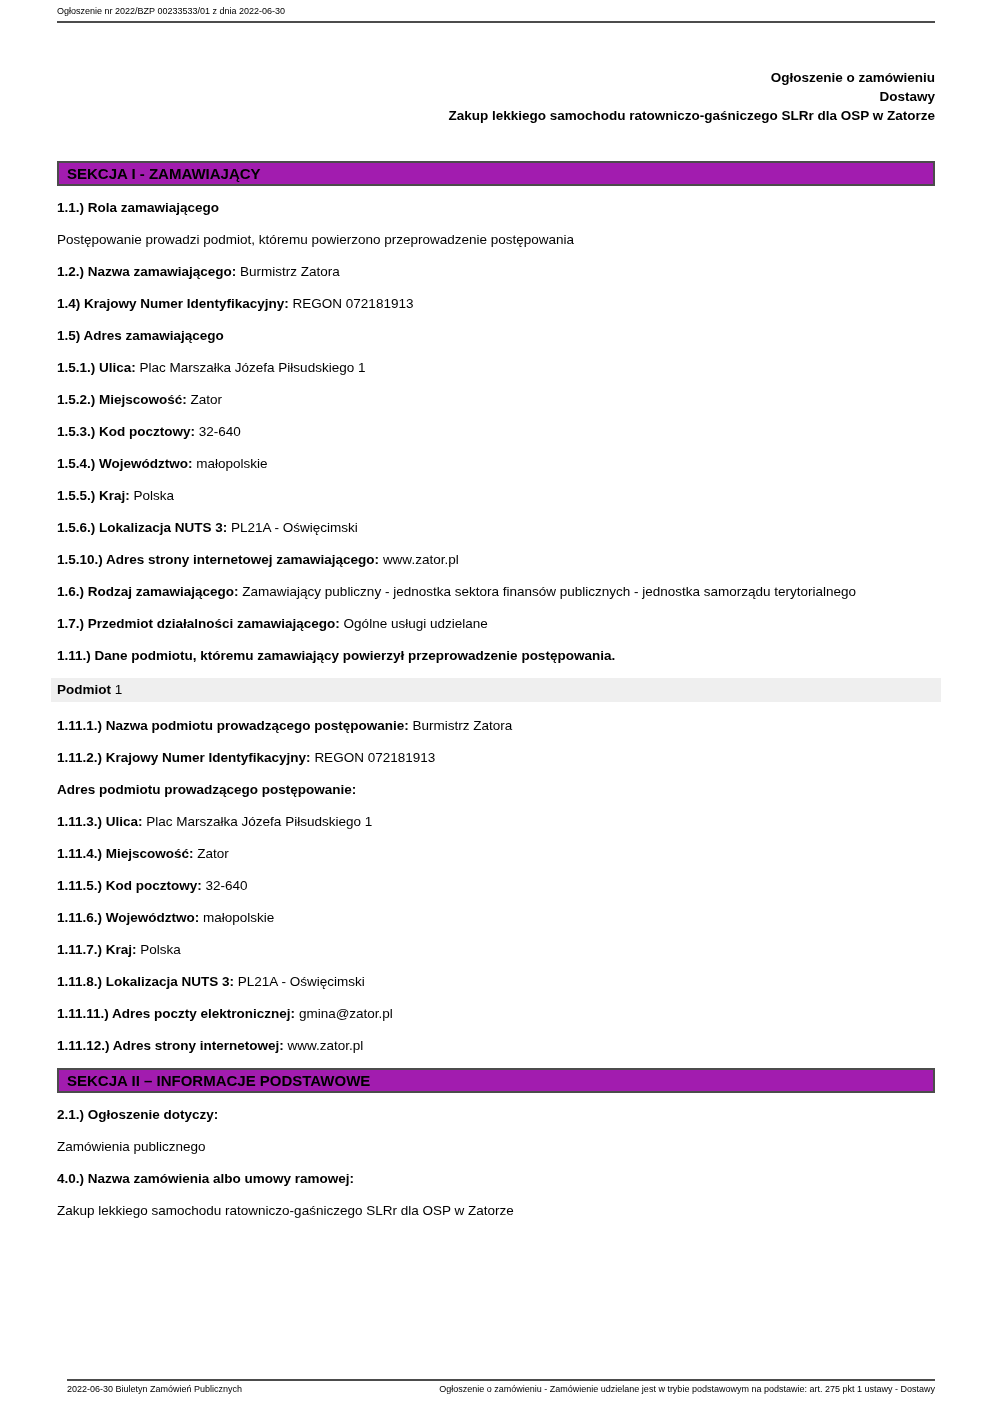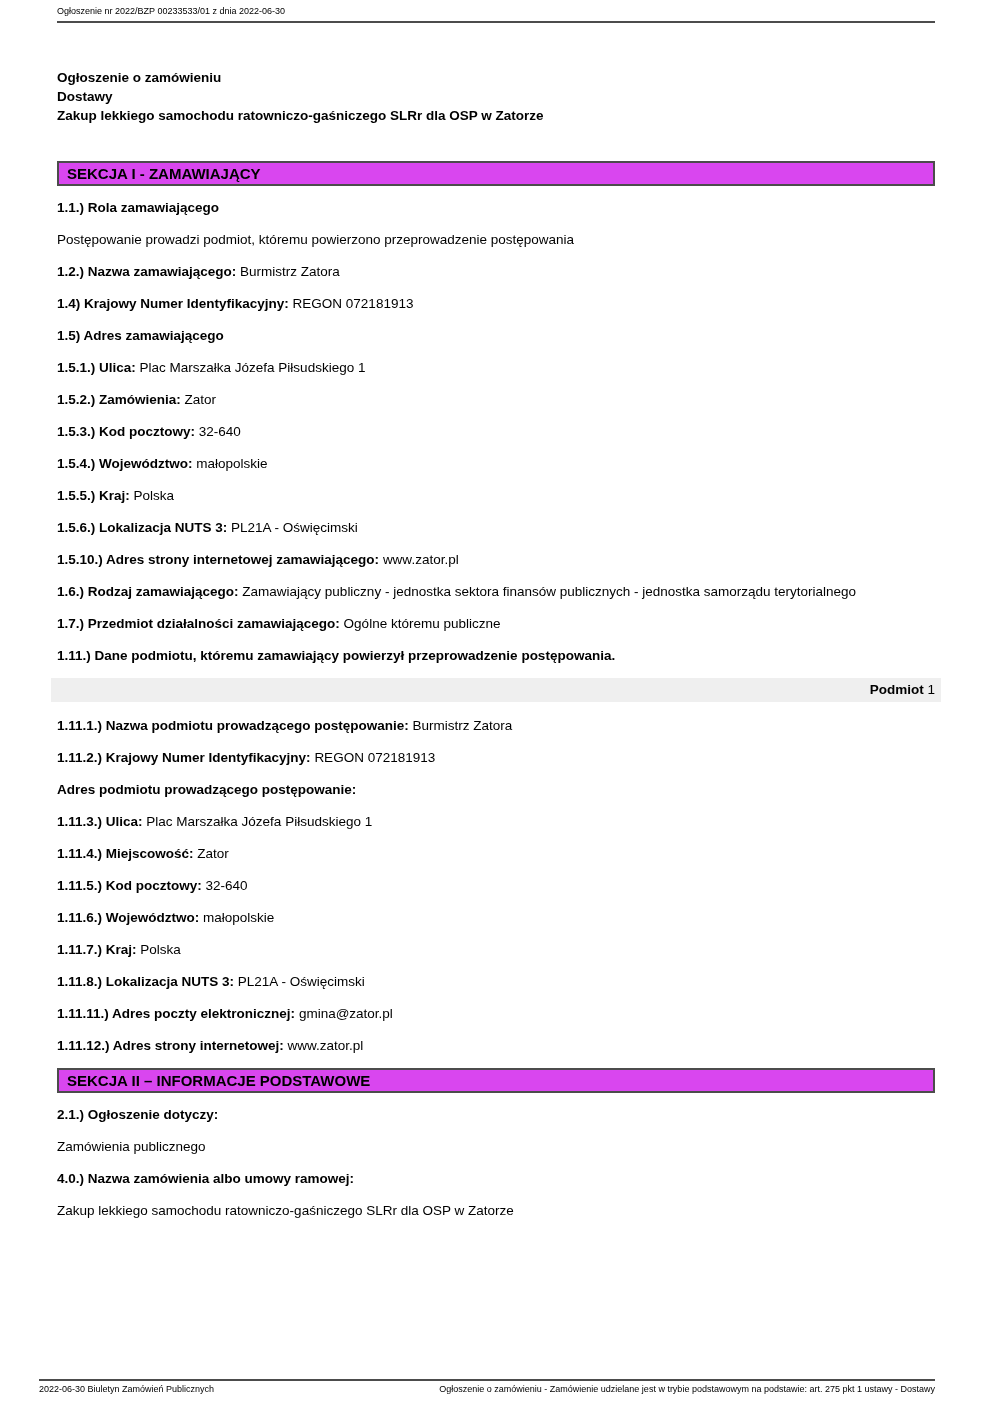--- a/index.html
+++ b/index.html
@@ -23,31 +23,31 @@
     line-height: 11px;
     color: #000000;
   }
   .rule {
     border: 0;
     border-top: 2px solid #4c4c4c;
     margin: 4px 0 0 0;
   }
   .title-block {
     margin-top: 45px;
-    text-align: left;
+    text-align: right;
   }
   .title-line {
     font-weight: bold;
     font-size: 13.5px;
     line-height: 19px;
   }
   .section-heading {
     margin-top: 36px;
     margin-bottom: 12px;
-    background: #d946ef;
+    background: #a21caf;
     border: 2px solid #4c4c4c;
     font-weight: bold;
     font-size: 15px;
     line-height: 19px;
     padding: 1px 8px;
   }
   .section + .section .section-heading { margin-top: 4px; }
   .doc-item {
     margin: 0 0 12px 0;
     font-size: 13.5px;
@@ -55,25 +55,24 @@
   }
   .bold { font-weight: bold; }
   .subheader {
     background: #efefef;
     padding: 2px 6px;
     margin: 9px 0 14px -6px;
     width: 100%;
     box-sizing: content-box;
     font-size: 13.5px;
     line-height: 20px;
-    text-align: right;
   }
   .footer {
     position: absolute;
-    left: 39px;
+    left: 67px;
     right: 57px;
     bottom: 8px;
   }
   .footer-row {
     display: flex;
     justify-content: space-between;
     margin-top: 3px;
   }
   .footer-text {
     font-size: 9px;
@@ -97,28 +96,28 @@
 
   <div id="sections-root">
       <div class="section">
         <div class="section-heading">SEKCJA I - ZAMAWIAJĄCY</div>
         <p class="doc-item"><span class="bold">1.1.) Rola zamawiającego</span></p>
         <p class="doc-item"><span>Postępowanie prowadzi podmiot, któremu powierzono przeprowadzenie postępowania</span></p>
         <p class="doc-item"><span class="bold">1.2.) Nazwa zamawiającego:</span> <span>Burmistrz Zatora</span></p>
         <p class="doc-item"><span class="bold">1.4) Krajowy Numer Identyfikacyjny:</span> <span>REGON 072181913</span></p>
         <p class="doc-item"><span class="bold">1.5) Adres zamawiającego</span></p>
         <p class="doc-item"><span class="bold">1.5.1.) Ulica:</span> <span>Plac Marszałka Józefa Piłsudskiego 1</span></p>
-        <p class="doc-item"><span class="bold">1.5.2.) Zamówienia:</span> <span>Zator</span></p>
+        <p class="doc-item"><span class="bold">1.5.2.) Miejscowość:</span> <span>Zator</span></p>
         <p class="doc-item"><span class="bold">1.5.3.) Kod pocztowy:</span> <span>32-640</span></p>
         <p class="doc-item"><span class="bold">1.5.4.) Województwo:</span> <span>małopolskie</span></p>
         <p class="doc-item"><span class="bold">1.5.5.) Kraj:</span> <span>Polska</span></p>
         <p class="doc-item"><span class="bold">1.5.6.) Lokalizacja NUTS 3:</span> <span>PL21A - Oświęcimski</span></p>
         <p class="doc-item"><span class="bold">1.5.10.) Adres strony internetowej zamawiającego:</span> <span>www.zator.pl</span></p>
         <p class="doc-item"><span class="bold">1.6.) Rodzaj zamawiającego:</span> <span>Zamawiający publiczny - jednostka sektora finansów publicznych - jednostka samorządu terytorialnego</span></p>
-        <p class="doc-item"><span class="bold">1.7.) Przedmiot działalności zamawiającego:</span> <span>Ogólne któremu publiczne</span></p>
+        <p class="doc-item"><span class="bold">1.7.) Przedmiot działalności zamawiającego:</span> <span>Ogólne usługi udzielane</span></p>
         <p class="doc-item"><span class="bold">1.11.) Dane podmiotu, któremu zamawiający powierzył przeprowadzenie postępowania.</span></p>
         <div class="subheader"><span class="bold">Podmiot</span> <span>1</span></div>
         <p class="doc-item"><span class="bold">1.11.1.) Nazwa podmiotu prowadzącego postępowanie:</span> <span>Burmistrz Zatora</span></p>
         <p class="doc-item"><span class="bold">1.11.2.) Krajowy Numer Identyfikacyjny:</span> <span>REGON 072181913</span></p>
         <p class="doc-item"><span class="bold">Adres podmiotu prowadzącego postępowanie:</span></p>
         <p class="doc-item"><span class="bold">1.11.3.) Ulica:</span> <span>Plac Marszałka Józefa Piłsudskiego 1</span></p>
         <p class="doc-item"><span class="bold">1.11.4.) Miejscowość:</span> <span>Zator</span></p>
         <p class="doc-item"><span class="bold">1.11.5.) Kod pocztowy:</span> <span>32-640</span></p>
         <p class="doc-item"><span class="bold">1.11.6.) Województwo:</span> <span>małopolskie</span></p>
         <p class="doc-item"><span class="bold">1.11.7.) Kraj:</span> <span>Polska</span></p>

